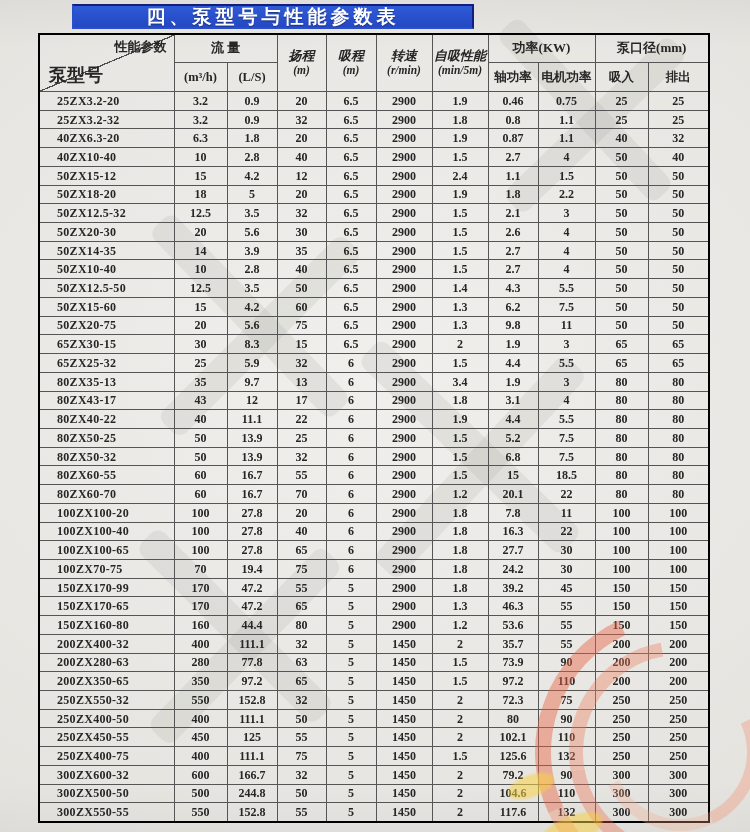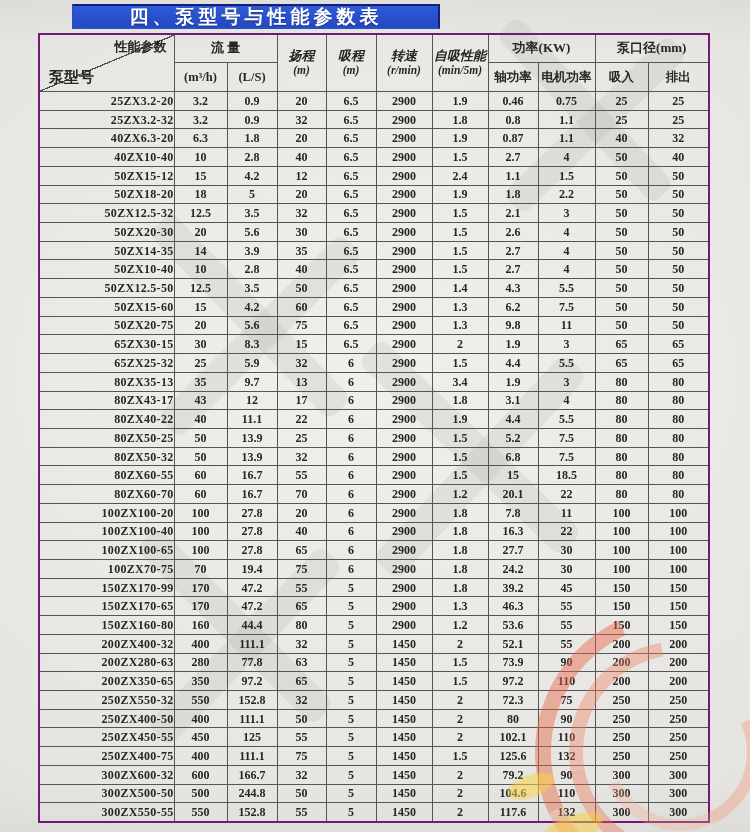--- a/index.html
+++ b/index.html
@@ -10,57 +10,57 @@
     color:#222;
   }
   
   .paper-shade{
     position:absolute;inset:0;pointer-events:none;
     background:
       radial-gradient(120% 90% at 50% 45%, rgba(255,255,255,0.25), rgba(0,0,0,0.05)),
       linear-gradient(180deg, rgba(0,0,0,0.04), rgba(0,0,0,0) 6%, rgba(0,0,0,0) 94%, rgba(0,0,0,0.03));
   }
   .title-banner{
-    position:absolute;left:72px;top:4px;width:368px;height:25px;
+    position:absolute;left:72px;top:4px;width:402px;height:25px;
     background:linear-gradient(180deg,#2f5ad6,#2448c4);
     border:2px solid #131f7e;
     border-left-color:#2b4ec9;border-bottom-color:#2b4ec9;
     color:#fff;font-weight:bold;font-size:19px;letter-spacing:4px;
     display:flex;align-items:center;justify-content:center;
     text-shadow:0 1px 1px rgba(0,0,0,0.35);
     box-sizing:border-box;
   }
   .spec-table{
     position:absolute;left:38px;top:33px;
     border-collapse:collapse;table-layout:fixed;
-    border:2px solid #701a75;
+    border:2px solid #000000;
     background:transparent;
   }
   .spec-table th,.spec-table td{
     border:1px solid #555;
     padding:0;margin:0;
     text-align:center;vertical-align:middle;
     font-weight:bold;color:#262626;
     overflow:hidden;white-space:nowrap;
   }
   thead th{font-size:13px;line-height:1.15;}
   thead .unit{font-size:11.5px;font-weight:bold;}
   thead tr.group-row th{height:27px;}
   thead tr.sub-row th{height:28px;font-size:12.5px;}
   tbody tr{height:18.72px;}
   tbody td{font-size:12px;line-height:1;}
-  tbody td.model{text-align:right;padding-left:30px;letter-spacing:0.3px;}
+  tbody td.model{text-align:left;padding-left:17px;letter-spacing:0.3px;}
   
   th.corner{
     position:relative;
     background-image:linear-gradient(to bottom right,
       transparent 49.5%, #4e4e4e 49.5%, #4e4e4e 50.7%, transparent 50.7%);
   }
   th.corner .tr-label{position:absolute;top:5px;right:7px;font-size:13px;}
-  th.corner .bl-label{position:absolute;bottom:5px;left:9px;font-size:15px;}
+  th.corner .bl-label{position:absolute;bottom:5px;left:9px;font-size:18px;}
   .two-line span{display:block;font-style:italic;}
   
   .wm{position:absolute;pointer-events:none;background:#9b9b98;opacity:0.16;border-radius:10px;}
   
   .logo-wm{position:absolute;right:-75px;bottom:-65px;width:290px;height:290px;pointer-events:none;}
   .logo-ring{position:absolute;border-radius:50%;border-style:solid;border-color:transparent;}
   .r1{inset:0;border-width:16px;border-left-color:rgba(233,100,70,0.45);border-bottom-color:rgba(240,140,110,0.40);transform:rotate(20deg);}
   .r2{inset:34px;border-width:14px;border-left-color:rgba(238,130,100,0.40);border-bottom-color:rgba(233,100,70,0.35);transform:rotate(35deg);}
   .r3{inset:66px;border-width:12px;border-left-color:rgba(240,150,120,0.38);border-top-color:rgba(244,170,140,0.30);transform:rotate(200deg);}
   .blob{position:absolute;background:rgba(247,210,70,0.55);border-radius:50%;filter:blur(1px);}
@@ -511,21 +511,21 @@
         <td>150</td>
       </tr>
       <tr>
         <td class="model">200ZX400-32</td>
         <td>400</td>
         <td>111.1</td>
         <td>32</td>
         <td>5</td>
         <td>1450</td>
         <td>2</td>
-        <td>52.1</td>
+        <td>35.7</td>
         <td>55</td>
         <td>200</td>
         <td>200</td>
       </tr>
       <tr>
         <td class="model">200ZX280-63</td>
         <td>280</td>
         <td>77.8</td>
         <td>63</td>
         <td>5</td>

